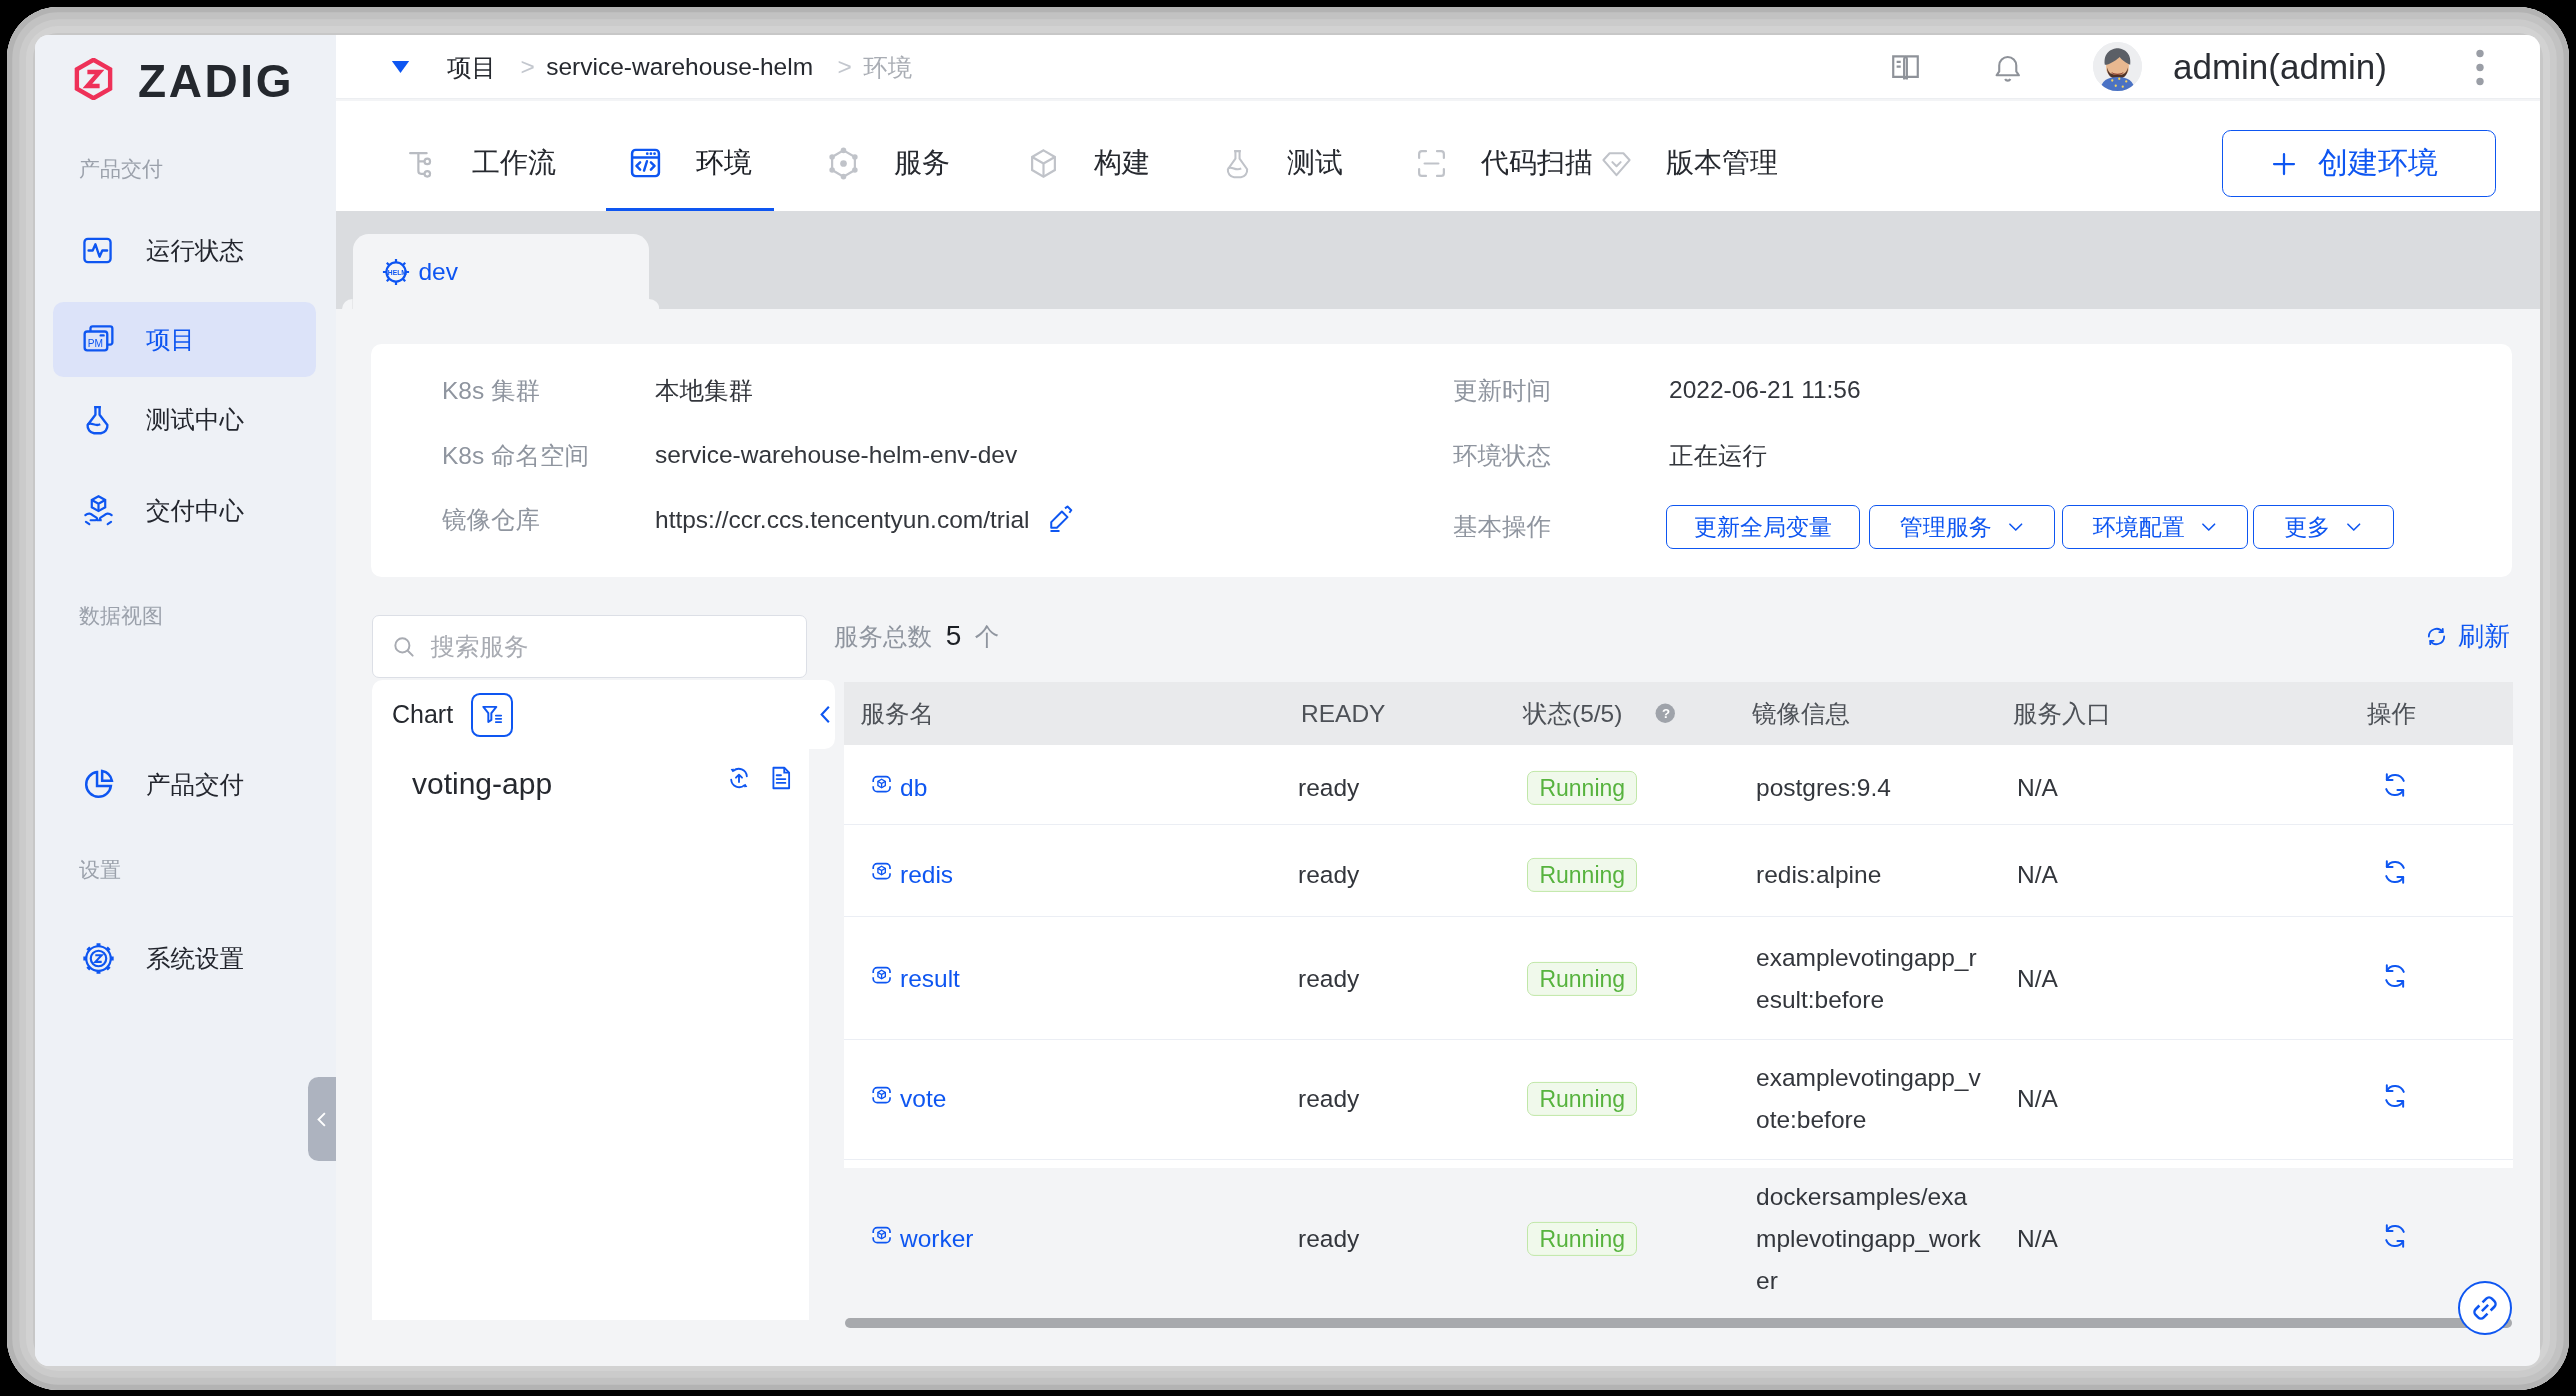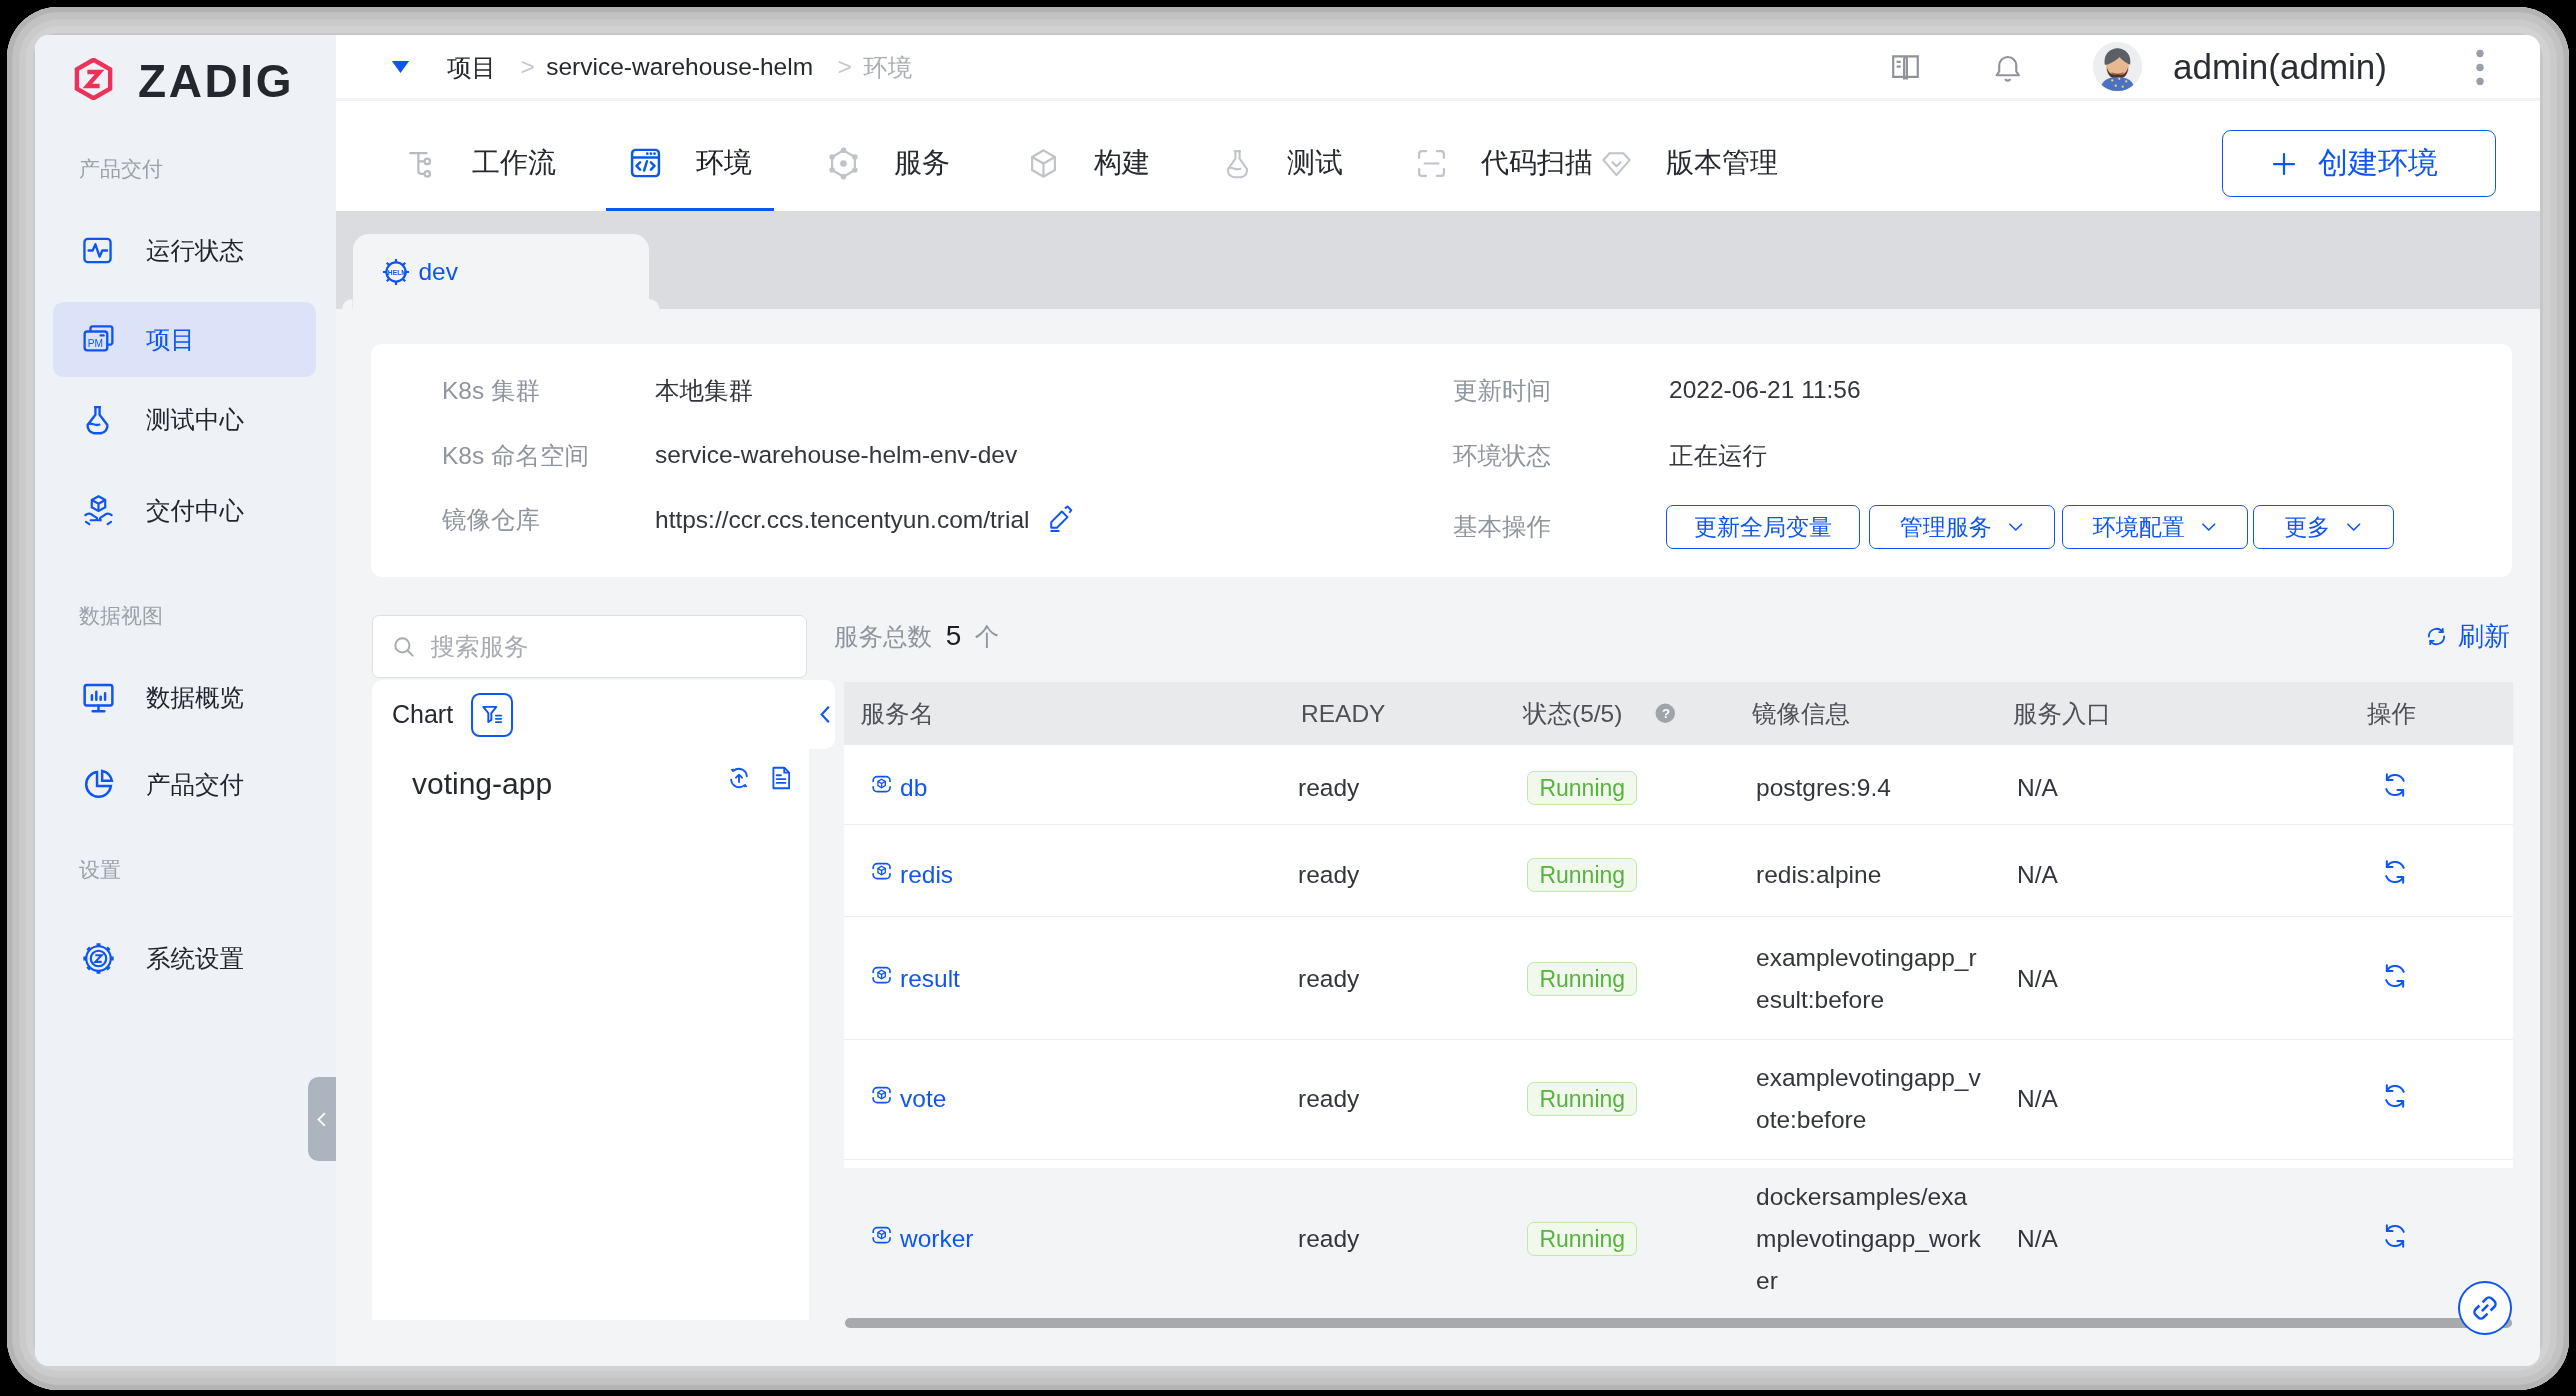--- a/index.html
+++ b/index.html
@@ -122,28 +122,20 @@
       <svg width="35" height="35" viewBox="0 0 24 24" fill="none" stroke="#0e56f1" stroke-width="1.5">
         <path d="M12 2.2 l4.6 2.6 v5 L12 12.4 l-4.6 -2.6 v-5 Z"></path>
         <path d="M7.4 4.8 L12 7.4 l4.6 -2.6 M12 7.4 v5"></path>
         <path d="M3 15.2 c2 -1.8 4 -1.2 5.2 .2 l2.4 1.5 c.9 .6 .3 1.8 -.8 1.8 H6.6" stroke-linecap="round"></path>
         <path d="M21 15.2 c-2 -1.8 -4 -1.2 -5.2 .2 l-2.4 1.5 c-.9 .6 -.3 1.8 .8 1.8 h-3.2" stroke-linecap="round"></path>
         <path d="M3.4 19.8 l2.3 1.5 M20.6 19.8 l-2.3 1.5" stroke-linecap="round"></path>
       </svg>
       <div class="txt">交付中心</div>
     </div>
     <div class="side-label" style="top:567px;">数据视图</div>
-    <div class="side-item" style="top:625px;">
-      <svg width="35" height="35" viewBox="0 0 24 24" fill="none" stroke="#0e56f1" stroke-width="1.7">
-        <rect x="2.5" y="3.5" width="19" height="14" rx="1.5"></rect>
-        <path d="M7.5 13.5 v-3 M10.5 13.5 v-5.5 M13.5 13.5 v-2 M16.5 13.5 v-4.5" stroke-linecap="round"></path>
-        <path d="M12 17.5 v3 M8 21.5 h8" stroke-linecap="round"></path>
-      </svg>
-      <div class="txt">数据概览</div>
-    </div>
     <div class="side-item" style="top:712px;">
       <svg width="35" height="35" viewBox="0 0 24 24" fill="none" stroke="#0e56f1" stroke-width="1.7">
         <path d="M11 3.5 a8.5 8.5 0 1 0 9.5 9.5 h-9.5 Z"></path>
         <path d="M14.5 2.8 a8.5 8.5 0 0 1 6.7 6.7 h-6.7 Z"></path>
       </svg>
       <div class="txt">产品交付</div>
     </div>
     <div class="side-label" style="top:821px;">设置</div>
     <div class="side-item" style="top:886px;">
       <svg width="35" height="35" viewBox="0 0 24 24" fill="none" stroke="#0e56f1" stroke-width="1.5">

